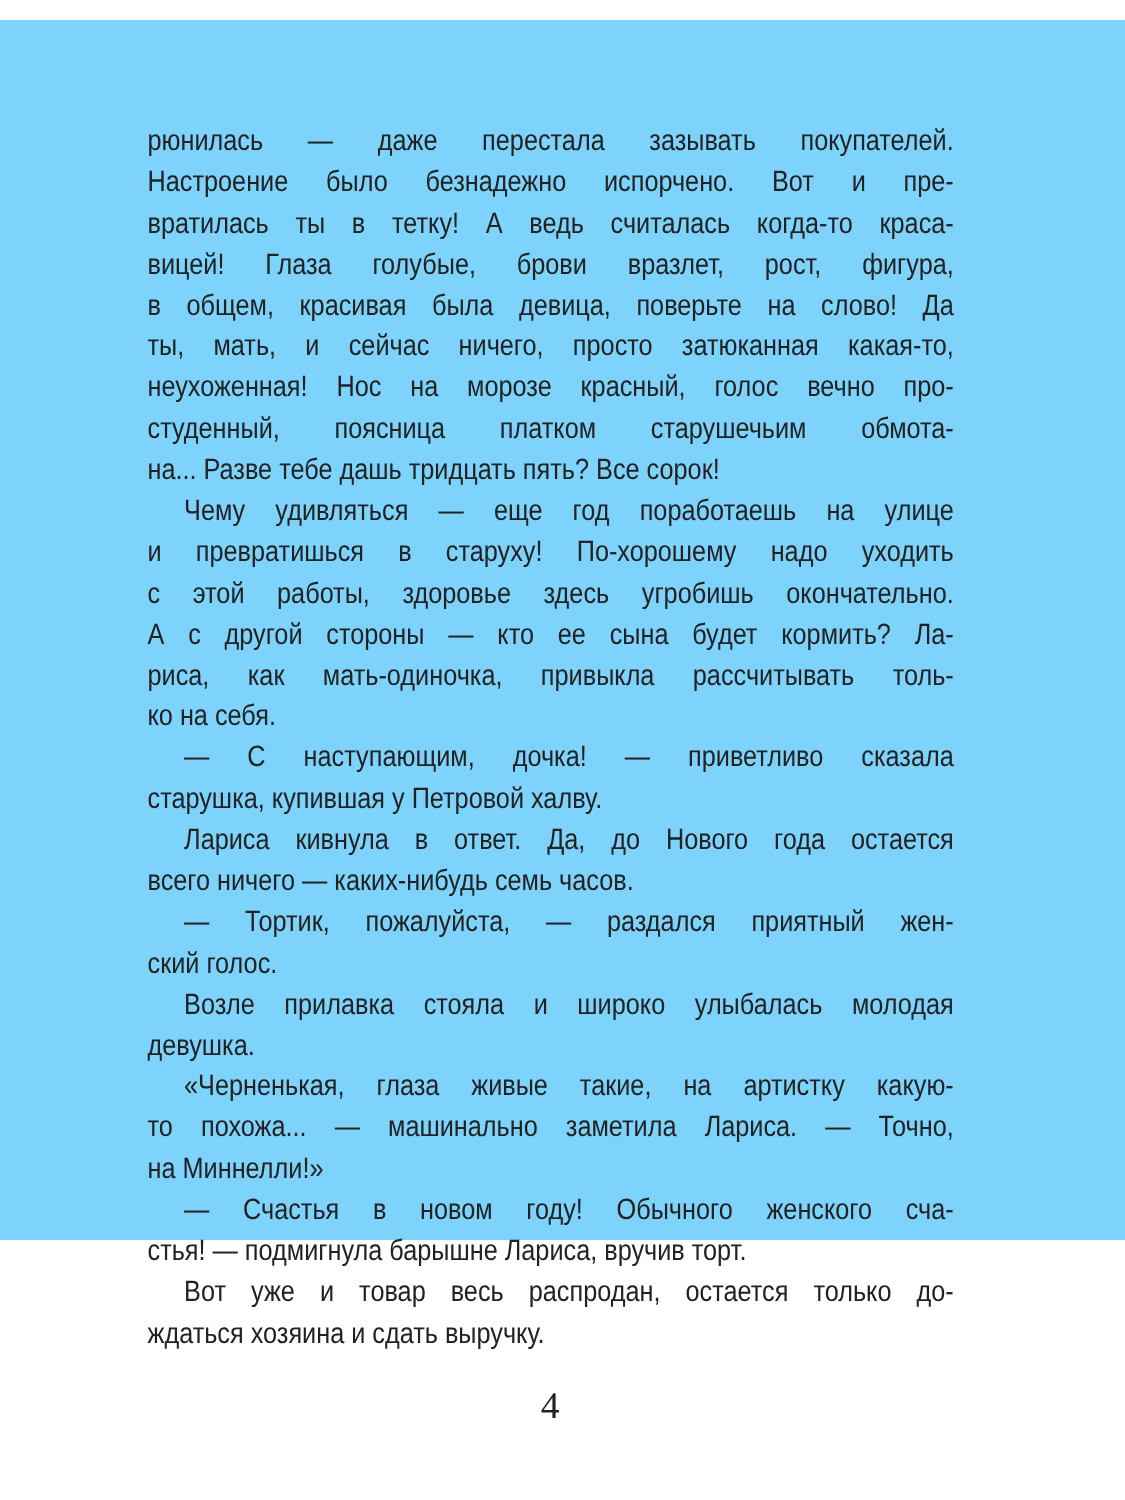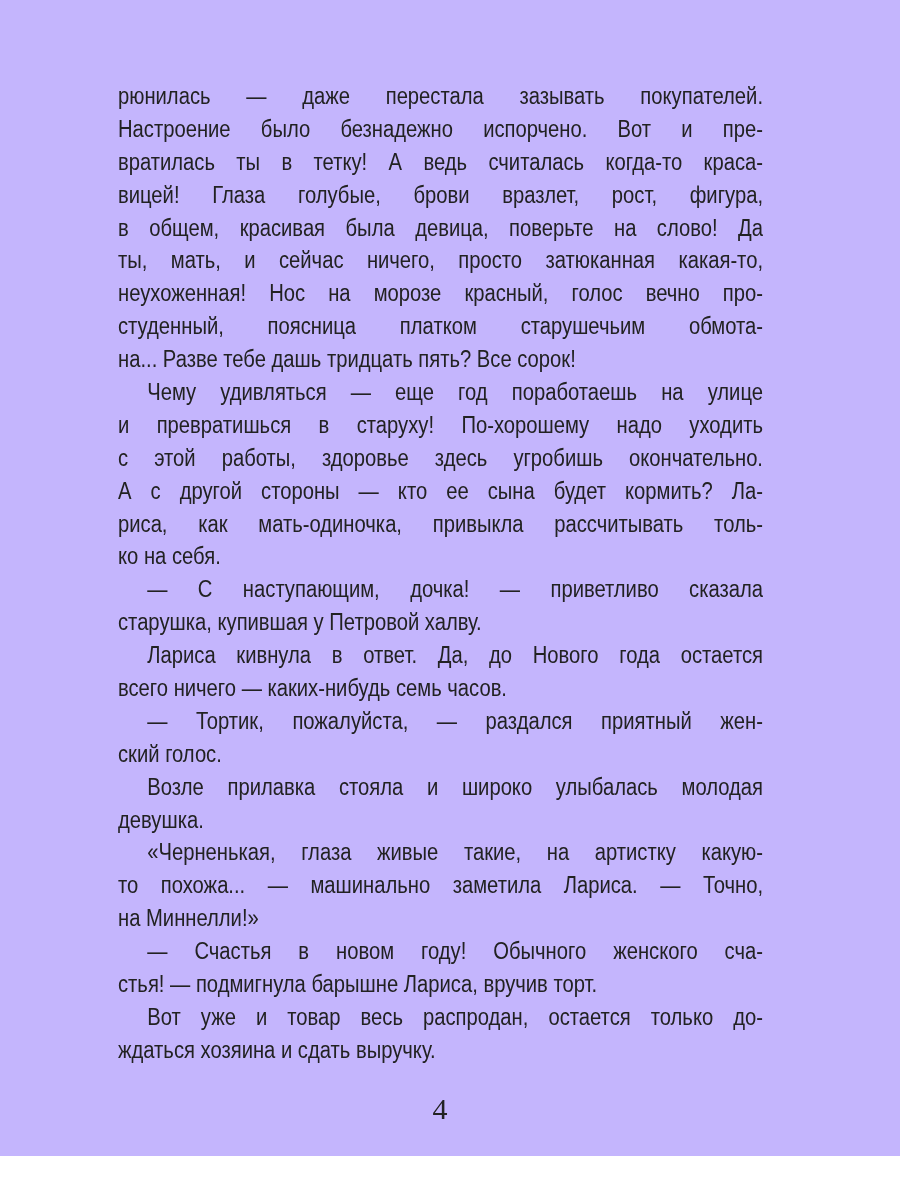--- a/index.html
+++ b/index.html
@@ -9,24 +9,24 @@
     }
     body {
       width: 900px;
       height: 1200px;
       position: relative;
       overflow: hidden;
     }
     .page {
       position: absolute;
       left: 0;
-      top: 0;
+      top: 16px;
       width: 900px;
-      height: 1156px;
-      background: #c4b5fd;
+      height: 976px;
+      background: #7dd3fc;
     }
     .text-block {
       position: absolute;
       left: 118px;
       top: 80px;
       width: 645px;
       font-family: "Liberation Sans", sans-serif;
       font-size: 23.5px;
       line-height: 32.9px;
       color: #222222;

